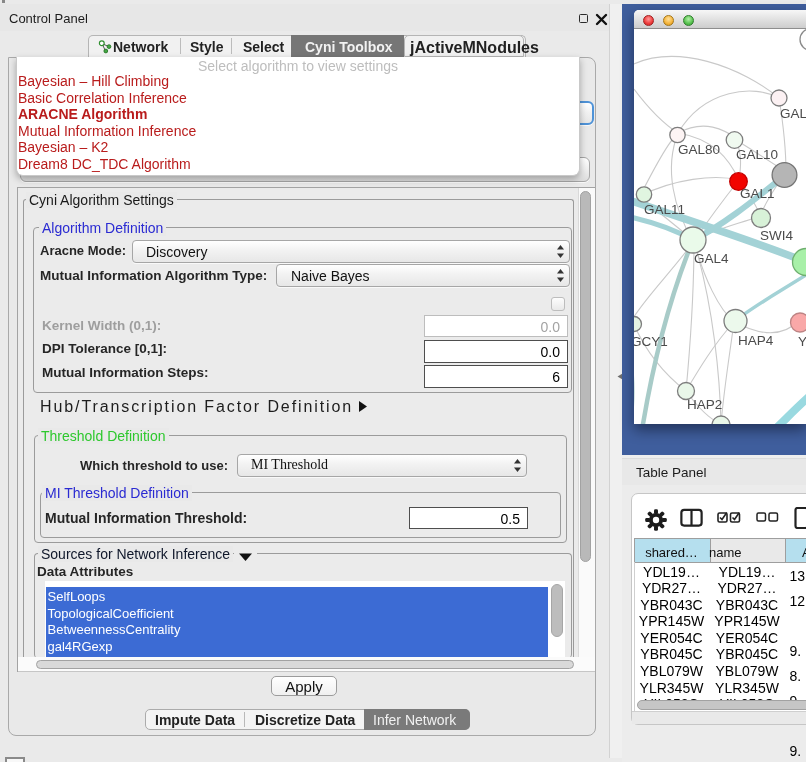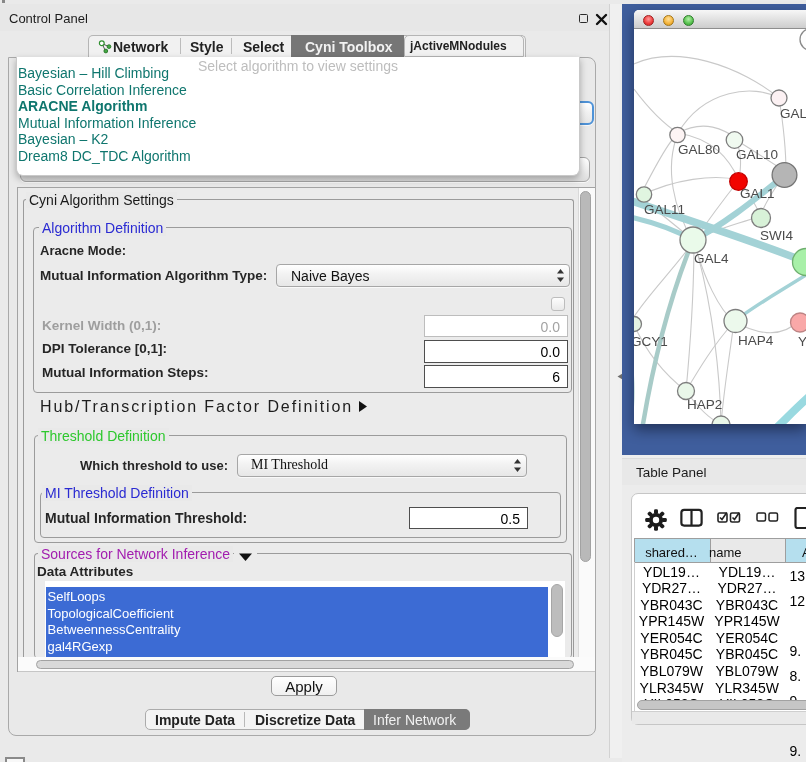--- a/index.html
+++ b/index.html
@@ -41,39 +41,46 @@
     <circle cx="11" cy="6.6" r="1.9" fill="#44a544" stroke="#1d701d" stroke-width="0.8"></circle>
   </svg>
   <div class="a" style="left:113px;top:39px;font-size:14px;font-weight:bold;color:#222;">Network</div>
   <div class="a" style="left:180px;top:38px;width:1px;height:16px;background:#bcbcbc;"></div>
   <div class="a" style="left:190px;top:39px;font-size:14px;font-weight:bold;color:#222;">Style</div>
   <div class="a" style="left:231px;top:38px;width:1px;height:16px;background:#bcbcbc;"></div>
   <div class="a" style="left:243px;top:39px;font-size:14px;font-weight:bold;color:#222;">Select</div>
   <div class="a" style="left:291px;top:35px;width:113px;height:22px;background:#767676;"></div>
   <div class="a" style="left:305px;top:39px;font-size:14px;font-weight:bold;color:#f2f2f2;">Cyni Toolbox</div>
   <div class="a" style="left:404px;top:35px;width:120px;height:22px;background:#f1f1f1;border:1px solid #b5b5b5;border-radius:5px 5px 0 0;box-sizing:border-box;"></div>
-  <div class="a" style="left:410px;top:39px;font-size:12px;font-weight:bold;color:#222;">jActiveMNodules</div>
+  <div class="a" style="left:410px;top:39px;font-size:16px;font-weight:bold;color:#222;">jActiveMNodules</div>
 
   <div class="a" style="left:8px;top:57px;width:588px;height:679px;border:1px solid #a9a9a9;border-radius:0 8px 8px 8px;background:#e9e9e9;box-sizing:border-box;"></div>
 
   <div class="combo" style="left:22px;top:101px;width:568px;height:20px;border:2px solid #4f93d8;border-radius:6px;"></div>
   <div class="combo" style="left:20px;top:157px;width:568px;height:23px;border-radius:6px;background:linear-gradient(#ffffff,#ededed 55%,#dcdcdc);"></div>
 
   <div class="a" style="left:17px;top:187px;width:578px;height:485px;border:1px solid #a3a3a3;background:#ebebeb;box-sizing:border-box;"></div>
 
   <div class="a" style="left:578px;top:188px;width:16px;height:483px;background:#fafafa;border-left:1px solid #d9d9d9;"></div>
   <div class="a" style="left:579.5px;top:191px;width:11px;height:371px;background:#b9b9b9;border-radius:6px;border:1px solid #a2a2a2;box-sizing:border-box;"></div>
 
   <div class="gbox" style="left:23px;top:199px;width:549px;height:472px;border-bottom:none;border-radius:3px 3px 0 0;"></div>
   <div class="gtitle" style="left:26px;top:192px;font-size:14px;color:#1a1a1a;">Cyni Algorithm Settings</div>
 
   <div class="gbox" style="left:33px;top:227px;width:537px;height:164px;"></div>
   <div class="gtitle" style="left:39px;top:220px;font-size:14px;color:#2a2ad2;">Algorithm Definition</div>
 
   <div class="lbl a" style="left:40px;top:243px;">Aracne Mode:</div>
+  <div class="combo" style="left:132px;top:240px;width:436px;">
+    <span class="ct">Discovery</span>
+    <svg class="arrows" viewBox="0 0 9 15">
+        <path d="M4.5 1 L8 5.5 L1 5.5 Z" fill="#333"></path>
+        <path d="M4.5 14 L8 9.5 L1 9.5 Z" fill="#333"></path>
+      </svg>
+  </div>
 
   <div class="lbl a" style="left:40px;top:268px;font-size:13.5px;">Mutual Information Algorithm Type:</div>
   <div class="combo" style="left:276px;top:264px;width:292px;">
     <span class="ct" style="left:14px;">Naive Bayes</span>
     <svg class="arrows" viewBox="0 0 9 15">
         <path d="M4.5 1 L8 5.5 L1 5.5 Z" fill="#333"></path>
         <path d="M4.5 14 L8 9.5 L1 9.5 Z" fill="#333"></path>
       </svg>
   </div>
 
@@ -112,21 +119,21 @@
   </div>
 
   <div class="gbox" style="left:40px;top:492px;width:519px;height:44px;"></div>
   <div class="gtitle" style="left:42px;top:485px;font-size:14px;color:#2a2ad2;">MI Threshold Definition</div>
   <div class="lbl a" style="left:45px;top:510px;font-size:14px;">Mutual Information Threshold:</div>
   <div class="fld" style="left:409px;top:506.5px;width:119px;height:22px;border:1.5px solid #4e4e4e;box-sizing:border-box;">
       <span style="color:#000;">0.5</span>
     </div>
 
   <div class="gbox" style="left:34px;top:553px;width:536px;height:104px;border-bottom:none;"></div>
-  <div class="gtitle" style="left:38px;top:546px;font-size:14px;color:#a21caf;">Sources for Network Inference</div>
+  <div class="gtitle" style="left:38px;top:546px;font-size:14px;color:#0f172a;">Sources for Network Inference</div>
   <div class="a" style="left:234px;top:547px;width:23px;height:12px;background:#ebebeb;"></div>
   <svg class="a" style="left:238px;top:552px;" width="15" height="10" viewBox="0 0 15 10">
       <path d="M1 1.5 L14 1.5 L7.5 9 Z" fill="#111"></path>
     </svg>
   <div class="a lbl" style="left:37px;top:564px;font-size:13.5px;">Data Attributes</div>
 
   <div class="a" style="left:44.5px;top:581px;width:520px;height:76px;background:#fff;"></div>
   <div class="a" style="left:45.5px;top:587px;width:502px;height:71px;background:#3c6bd4;"></div>
   <div class="a" style="left:47.5px;top:589px;font-size:13px;color:#fff;line-height:16.7px;">SelfLoops<br>TopologicalCoefficient<br>BetweennessCentrality<br>gal4RGexp</div>
   <div class="a" style="left:551px;top:584px;width:12px;height:53px;background:#bdbdbd;border-radius:6px;border:1px solid #a6a6a6;box-sizing:border-box;"></div>
@@ -142,21 +149,21 @@
   <div class="a" style="left:155px;top:712px;font-size:14px;font-weight:bold;color:#222;">Impute Data</div>
   <div class="a" style="left:244px;top:712px;width:1px;height:15px;background:#b9b9b9;"></div>
   <div class="a" style="left:255px;top:712px;font-size:14px;font-weight:bold;color:#222;">Discretize Data</div>
   <div class="a" style="left:364px;top:709px;width:106px;height:21px;background:#7a7a7a;border-radius:0 5px 5px 0;"></div>
   <div class="a" style="left:373px;top:712px;font-size:14px;font-weight:normal;color:#f1f1f1;">Infer Network</div>
 
   <div class="a" style="left:5px;top:757px;width:20px;height:10px;border:2.5px solid #8a8a8a;background:#f8f8f8;box-sizing:border-box;"></div>
 
   <div class="a" style="left:16px;top:57px;width:564px;height:119px;background:#fff;border:1px solid #c9c9c9;border-top:none;border-radius:0 0 7px 7px;box-shadow:0 3px 7px rgba(0,0,0,.30);box-sizing:border-box;"></div>
   <div class="a" style="left:16px;top:58px;width:564px;text-align:center;font-size:14px;color:#bdbdbd;">Select algorithm to view settings</div>
-  <div class="a" style="left:18px;top:65px;font-size:14px;color:#0f766e;line-height:16.5px;">Bayesian – Hill Climbing<br>Basic Correlation Inference<br><b>ARACNE Algorithm</b><br>Mutual Information Inference<br>Bayesian – K2<br>Dream8 DC_TDC Algorithm</div>
+  <div class="a" style="left:18px;top:73px;font-size:14px;color:#b91c1c;line-height:16.5px;">Bayesian – Hill Climbing<br>Basic Correlation Inference<br><b>ARACNE Algorithm</b><br>Mutual Information Inference<br>Bayesian – K2<br>Dream8 DC_TDC Algorithm</div>
 
   <div class="a" style="left:609px;top:4px;width:1px;height:754px;background:#d2d2d2;"></div>
   <div class="a" style="left:610px;top:4px;width:12px;height:754px;background:#f0f0f0;"></div>
   <svg class="a" style="left:616.5px;top:372.5px;" width="6" height="7" viewBox="0 0 6 7">
       <path d="M5.5 0.5 L0.5 3.5 L5.5 6.5 Z" fill="#6e6e6e"></path>
     </svg>
 
   <div class="a" style="left:622px;top:4px;width:184px;height:451px;background:#3f5e9d;"></div>
 
   <div class="a" style="left:634px;top:10px;width:172px;height:414px;background:#fff;border-radius:5px 0 0 0;box-shadow:0 6px 14px rgba(0,0,10,.45);"></div>

